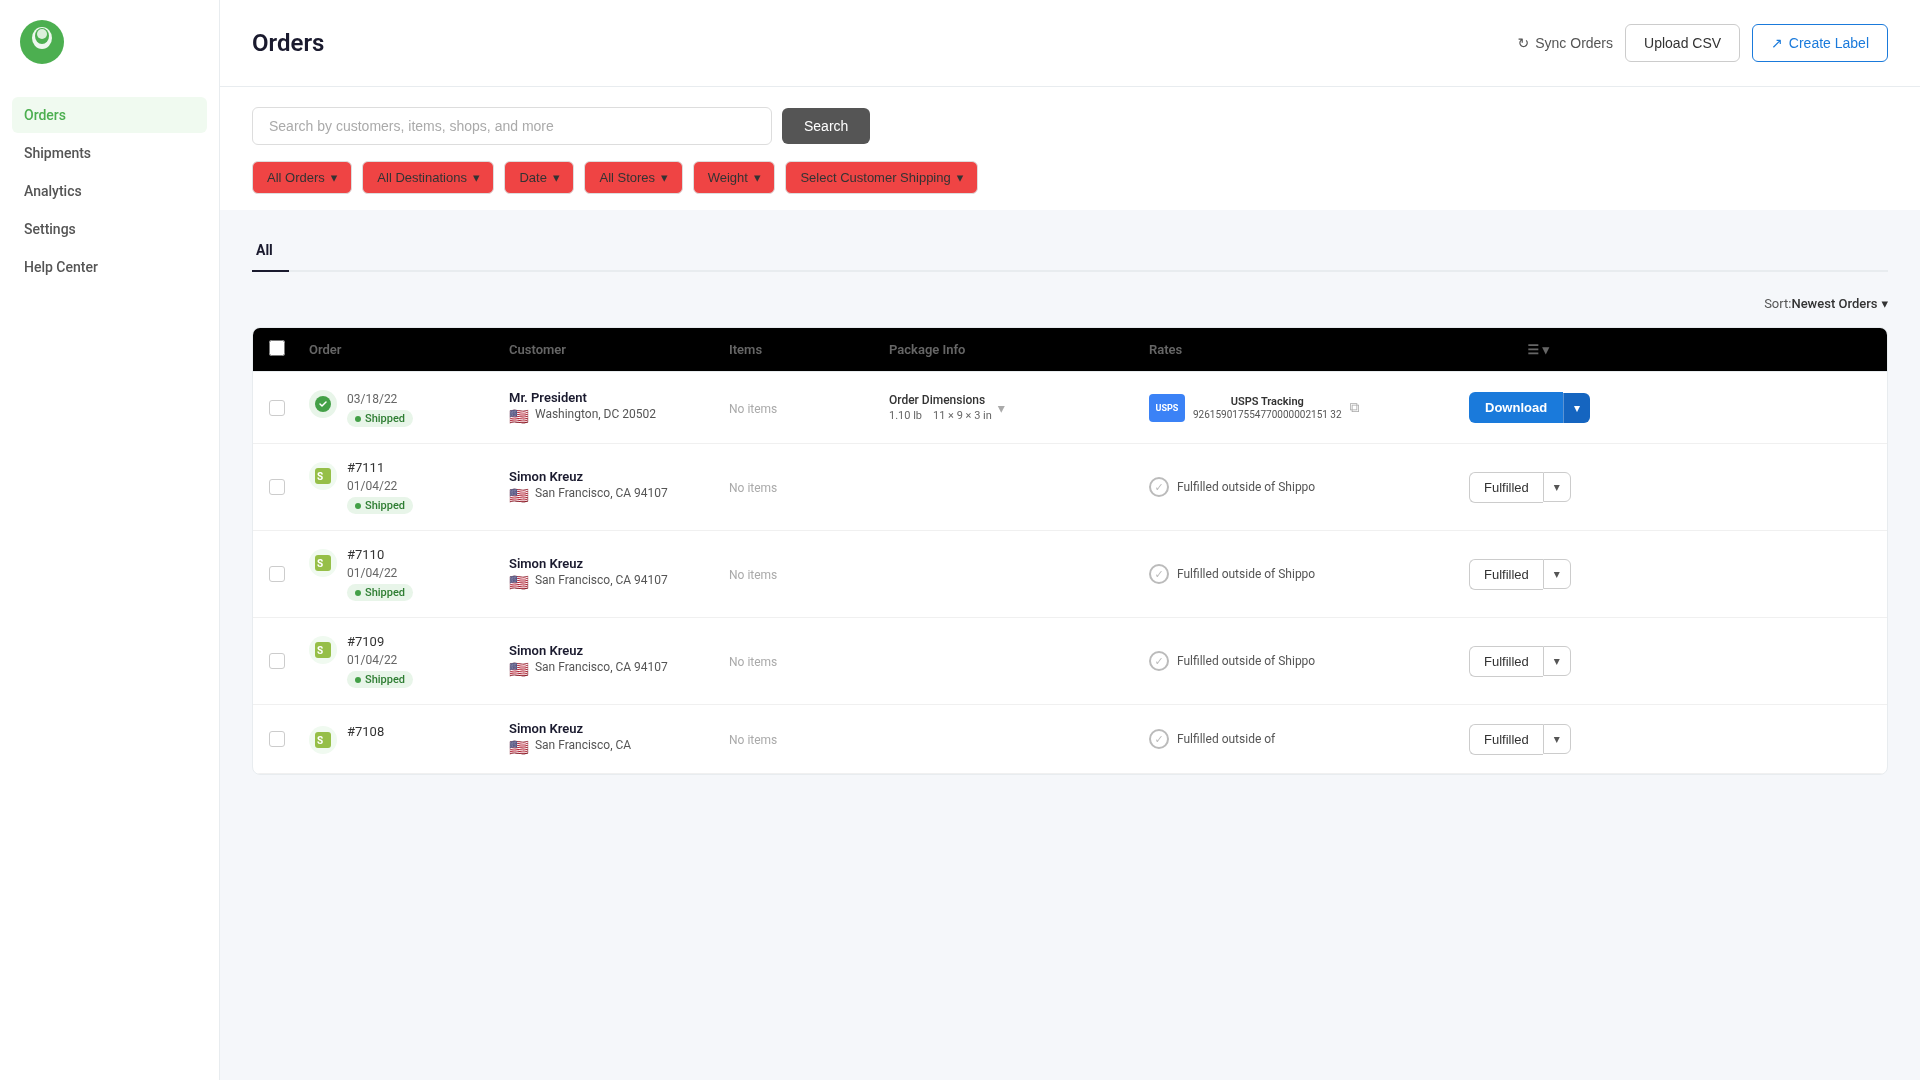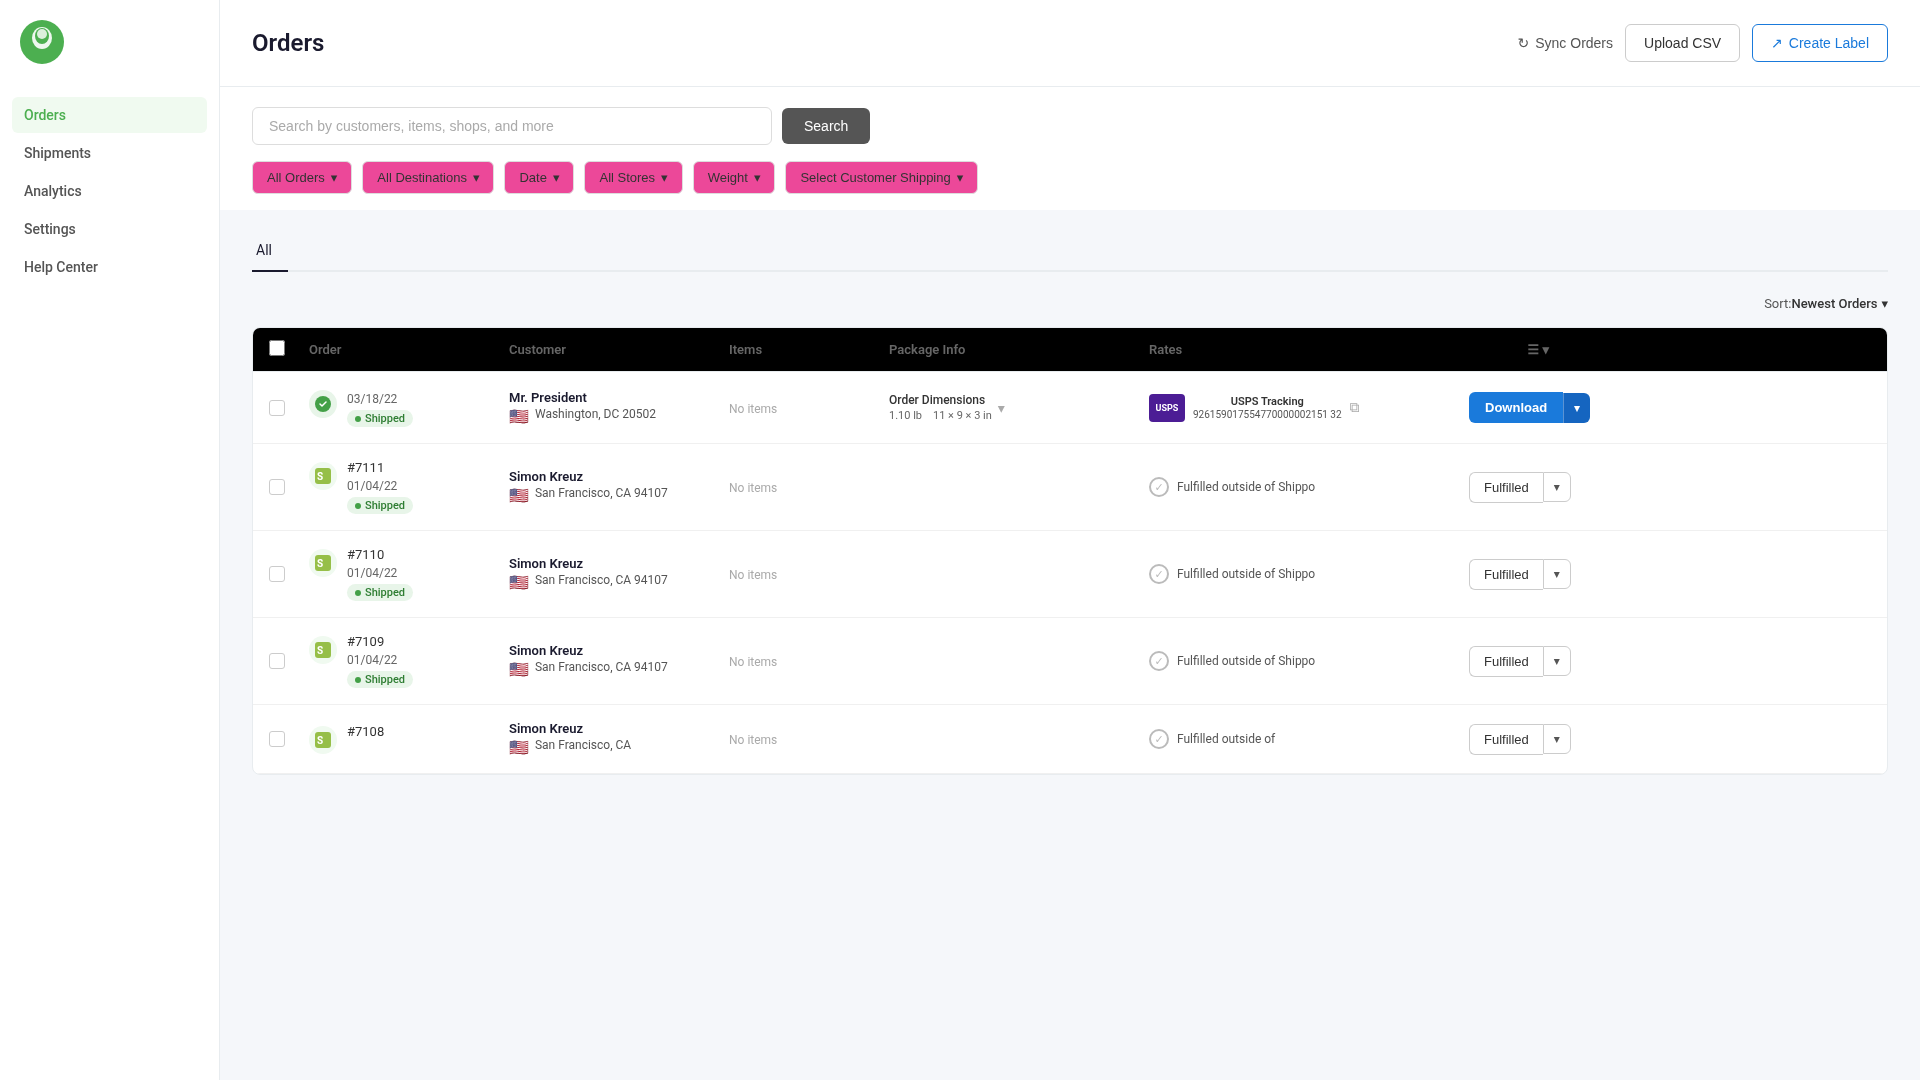--- a/index.html
+++ b/index.html
@@ -24,27 +24,27 @@
 
     
     .search-section { padding: 20px 32px 0 32px; background: #fff; }
     .search-row { display: flex; gap: 10px; align-items: center; margin-bottom: 16px; }
     .search-input { flex: 1; max-width: 520px; padding: 10px 16px; border: 1.5px solid #ddd; border-radius: 6px; font-size: 14px; color: #333; outline: none; }
     .search-input::placeholder { color: #aaa; }
     .btn-search { background: #555; color: #fff; border: none; border-radius: 6px; padding: 10px 22px; font-size: 14px; font-weight: 500; cursor: pointer; }
 
     
     .filter-row { display: flex; gap: 10px; align-items: center; padding-bottom: 16px; }
-    .filter-btn { background: #ec4899; border: 1.5px solid #ddd; border-radius: 6px; padding: 8px 14px; font-size: 13px; color: #333; cursor: pointer; display: flex; align-items: center; gap: 6px; white-space: nowrap; }
+    .filter-btn { background: #ef4444; border: 1.5px solid #ddd; border-radius: 6px; padding: 8px 14px; font-size: 13px; color: #333; cursor: pointer; display: flex; align-items: center; gap: 6px; white-space: nowrap; }
 
     
     .orders-content { padding: 24px 32px; }
     .tab-row { display: flex; border-bottom: 2px solid #e8ecef; margin-bottom: 24px; }
     .tab { padding: 8px 16px 12px 4px; font-size: 14px; color: #555; cursor: pointer; border-bottom: 2px solid transparent; margin-bottom: -2px; }
-    .tab.active { color: #1a1a2e; font-weight: 400; border-bottom-color: #1a1a2e; text-align: center; }
+    .tab.active { color: #1a1a2e; font-weight: 700; border-bottom-color: #1a1a2e; text-align: center; }
 
     
     .sort-row { display: flex; justify-content: flex-end; margin-bottom: 16px; }
     .sort-label { font-size: 13px; color: #555; display: flex; align-items: center; }
     .sort-value { font-weight: 500; color: #333; cursor: pointer; display: flex; align-items: center; gap: 4px; }
 
     
     .table-wrap { background: #fff; border-radius: 8px; border: 1px solid #e8ecef; overflow: hidden; }
     .table-header { display: grid; grid-template-columns: 40px 200px 220px 160px 260px 320px 80px; align-items: center; padding: 12px 16px; border-bottom: 1px solid #e8ecef; background: #000000; }
     .th { font-size: 13px; font-weight: 600; color: #666; }
@@ -78,21 +78,21 @@
 
     
     .pkg-cell { display: flex; align-items: center; gap: 6px; }
     .pkg-info { display: flex; flex-direction: column; gap: 2px; }
     .pkg-name { font-size: 12px; color: #333; font-weight: 500; }
     .pkg-dims { font-size: 11px; color: #666; }
     .pkg-chevron { color: #aaa; font-size: 14px; cursor: pointer; }
 
     
     .rates-cell { display: flex; align-items: center; gap: 8px; }
-    .usps-logo { background: #4c1d95; color: #fff; border-radius: 4px; padding: 4px 6px; font-size: 9px; font-weight: 700; display: flex; align-items: center; justify-content: center; width: 36px; height: 28px; }
+    .usps-logo { background: #3b82f6; color: #fff; border-radius: 4px; padding: 4px 6px; font-size: 9px; font-weight: 700; display: flex; align-items: center; justify-content: center; width: 36px; height: 28px; }
     .tracking-info { display: flex; flex-direction: column; gap: 1px; }
     .tracking-label { font-size: 11px; font-weight: 600; color: #333; text-align: center; }
     .tracking-number { font-size: 10px; color: #555; }
     .copy-icon { color: #aaa; cursor: pointer; font-size: 14px; }
 
     
     .fulfilled-cell { display: flex; align-items: center; gap: 8px; }
     .check-circle { width: 20px; height: 20px; border-radius: 50%; border: 2px solid #bbb; display: flex; align-items: center; justify-content: center; color: #bbb; font-size: 11px; }
     .btn-download-main { background: #1a7adb; color: #ffffff; border: none; border-radius: 6px 0 0 6px; padding: 8px 16px; font-size: 13px; font-weight: 600; cursor: pointer; }
     .btn-download-arrow { background: #1565c0; color: #fff; border: none; border-radius: 0 6px 6px 0; padding: 8px 10px; font-size: 12px; cursor: pointer; border-left: 1px solid rgba(255,255,255,0.3); }

